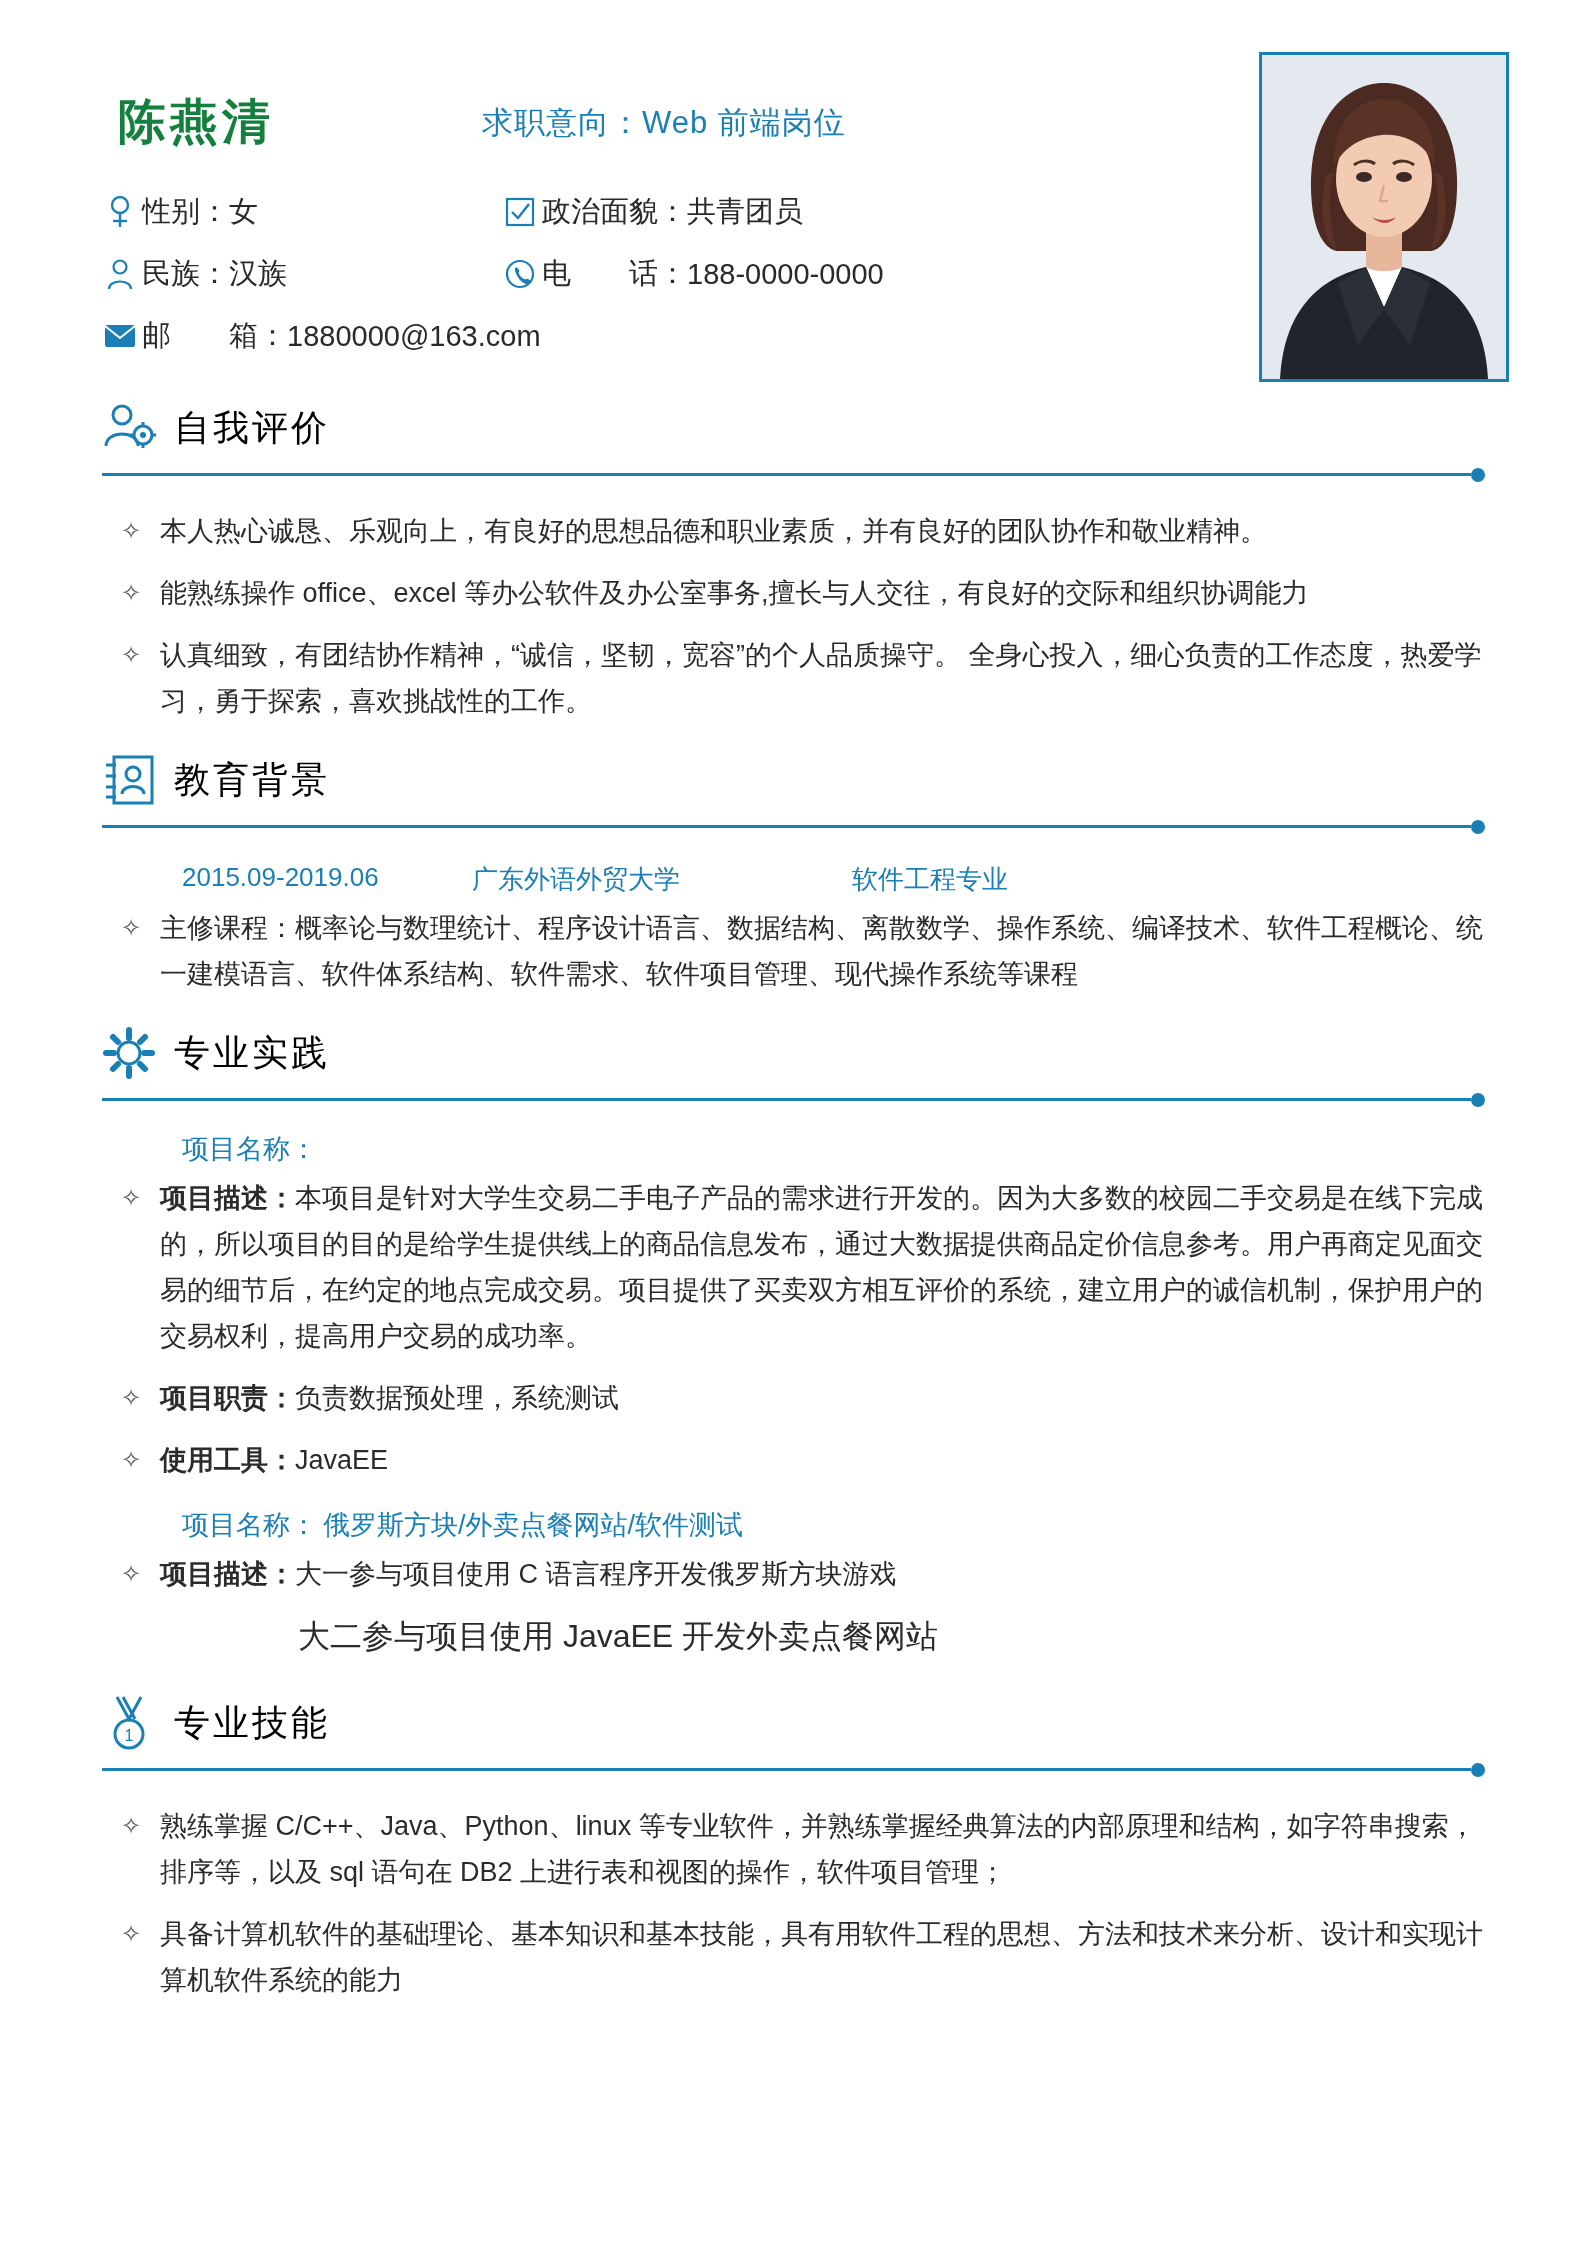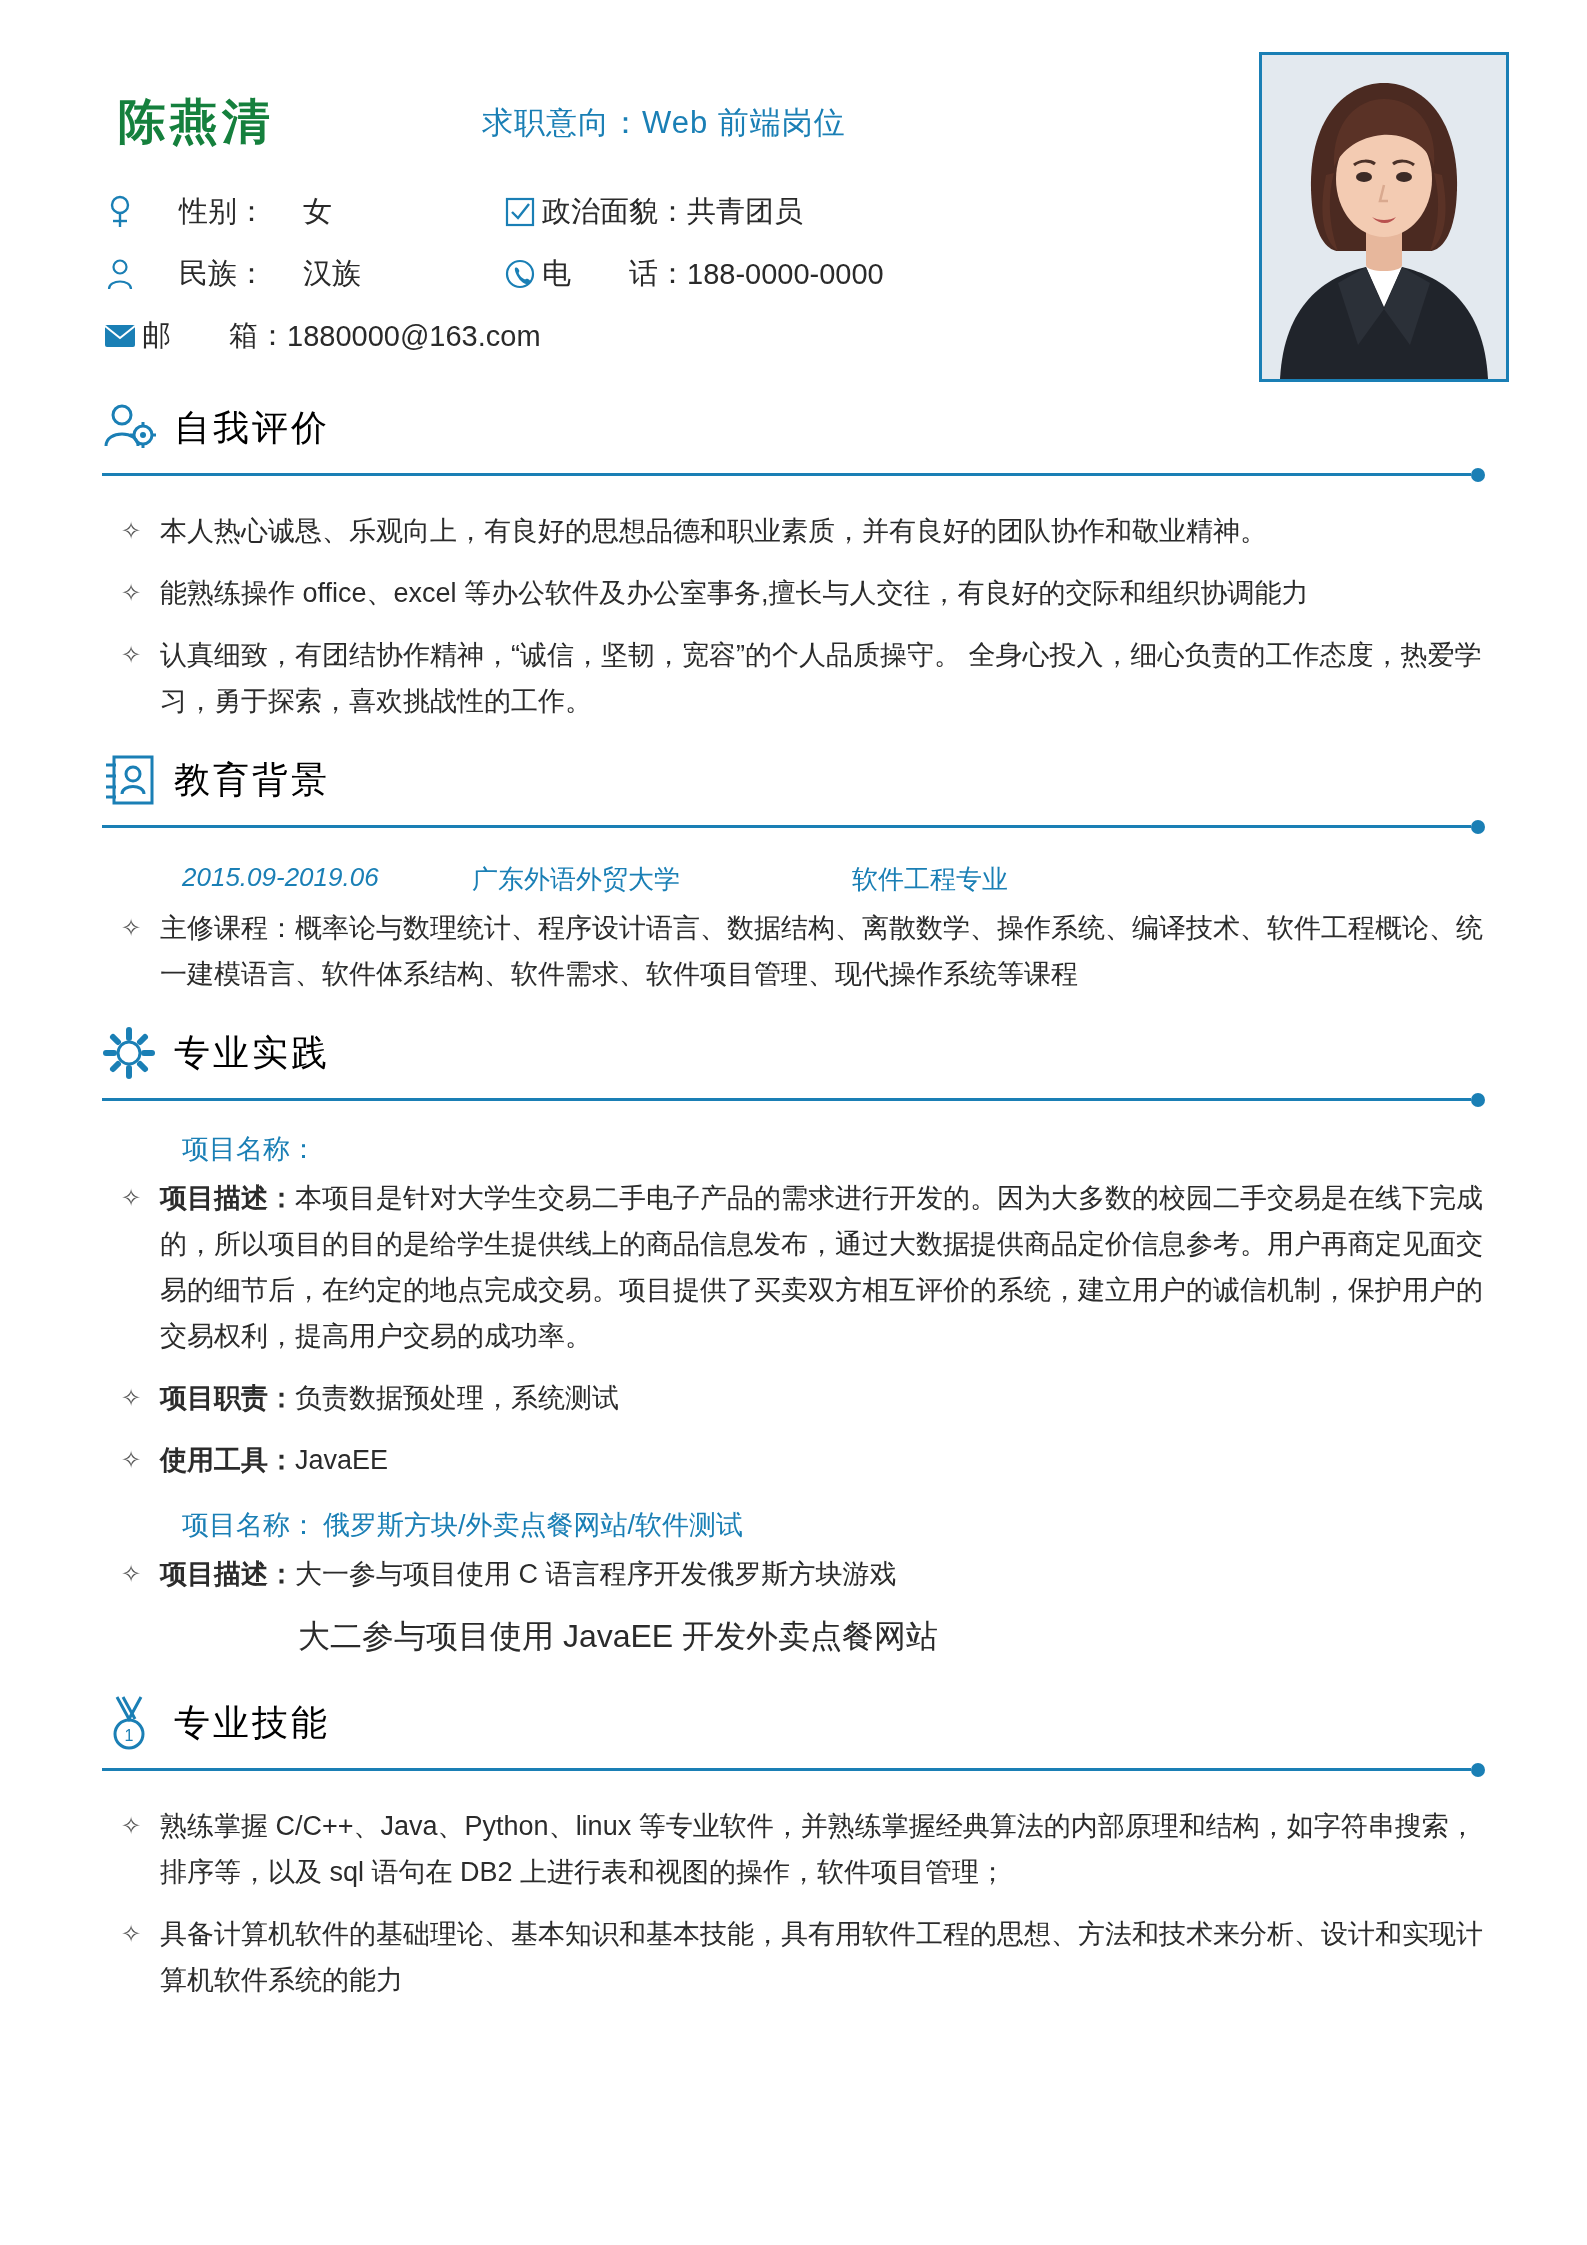--- a/index.html
+++ b/index.html
@@ -57,21 +57,21 @@
     display: flex;
     margin-bottom: 22px;
     align-items: center;
   }
   .info-cell {
     display: flex;
     align-items: center;
     font-size: 29px;
     color: #2a2a2a;
   }
-  .info-cell.col1 { width: 400px; gap: 37px; }
+  .info-cell.col1 { width: 400px; }
   .info-cell.col2 { width: 640px; }
   .ico {
     width: 44px;
     height: 40px;
     display: inline-flex;
     align-items: center;
     justify-content: center;
     color: #1a7fb5;
     flex: 0 0 44px;
   }
@@ -176,21 +176,21 @@
     flex: 1;
   }
   .bullet-text b { font-weight: bold; }
 
   .edu-line {
     display: flex;
     font-size: 26px;
     color: #1a7fb5;
     margin: 28px 24px 8px 24px;
   }
-  .edu-date { width: 370px; padding-left: 80px; box-sizing: border-box; font-style: italic;}
+  .edu-date { width: 370px; padding-left: 80px; box-sizing: border-box;}
   .edu-school { width: 380px; }
   .edu-major { }
 
   .proj-name {
     display: flex;
     font-size: 27px;
     margin: 24px 24px 8px 24px;
     padding-left: 80px;
     box-sizing: border-box;
     color: #1a7fb5;

